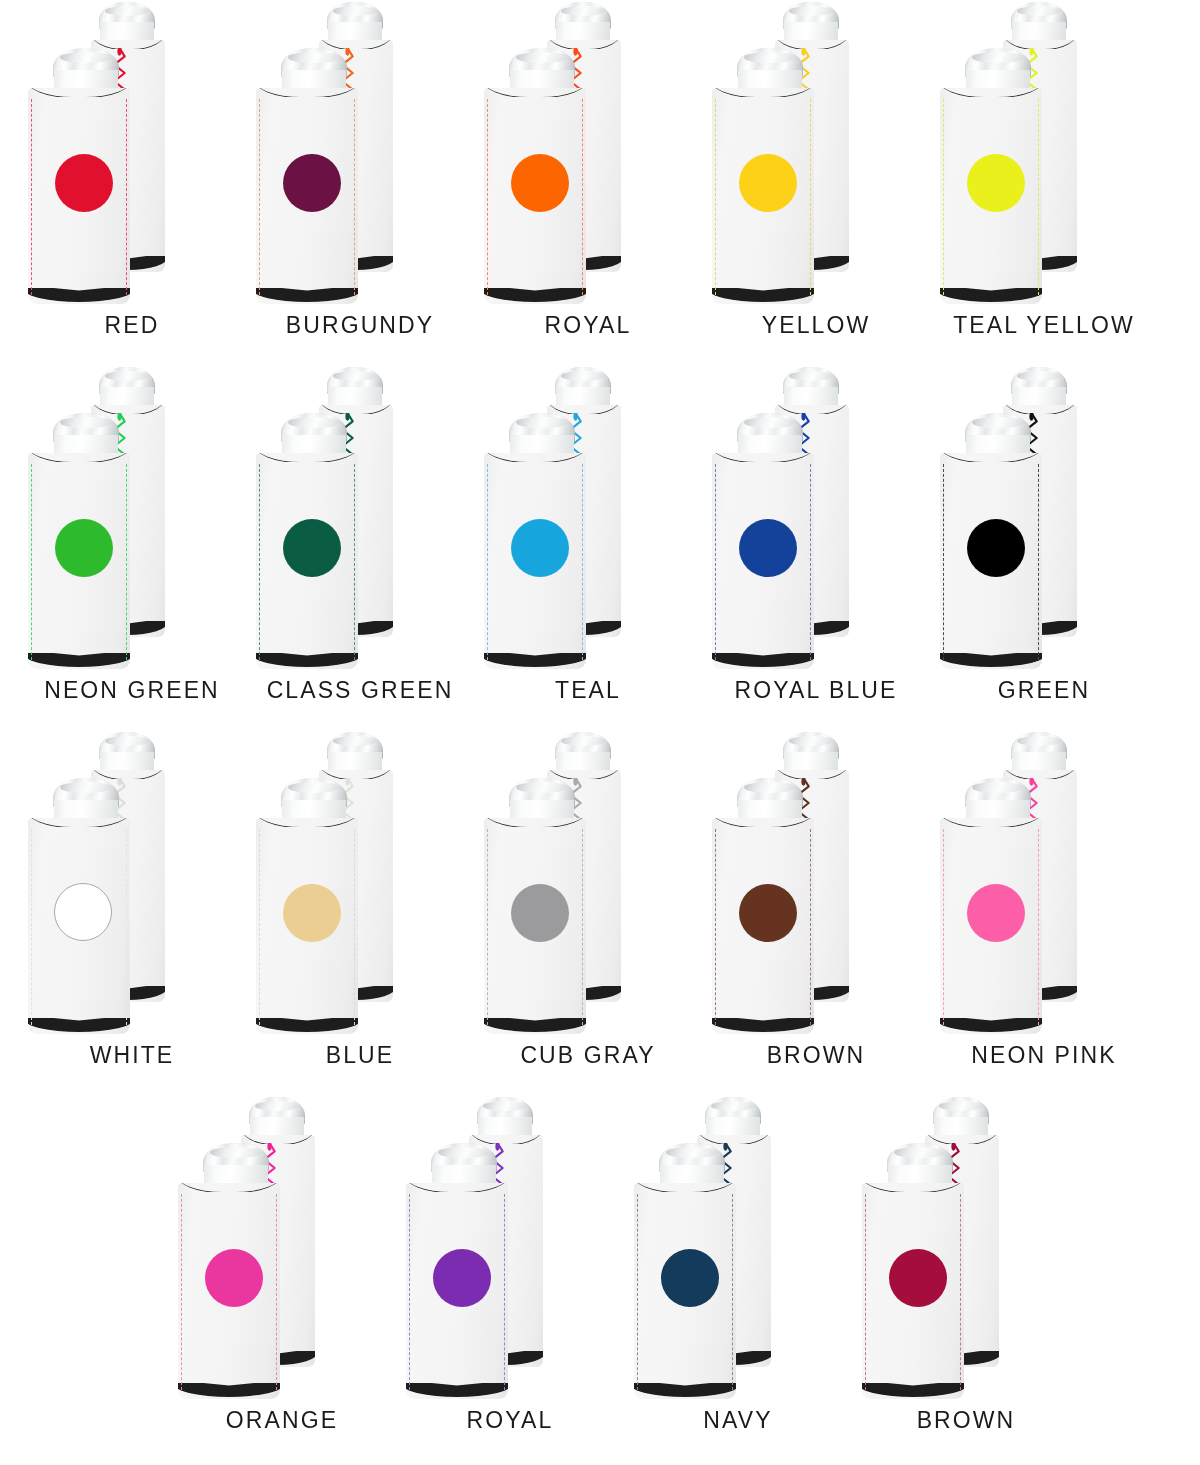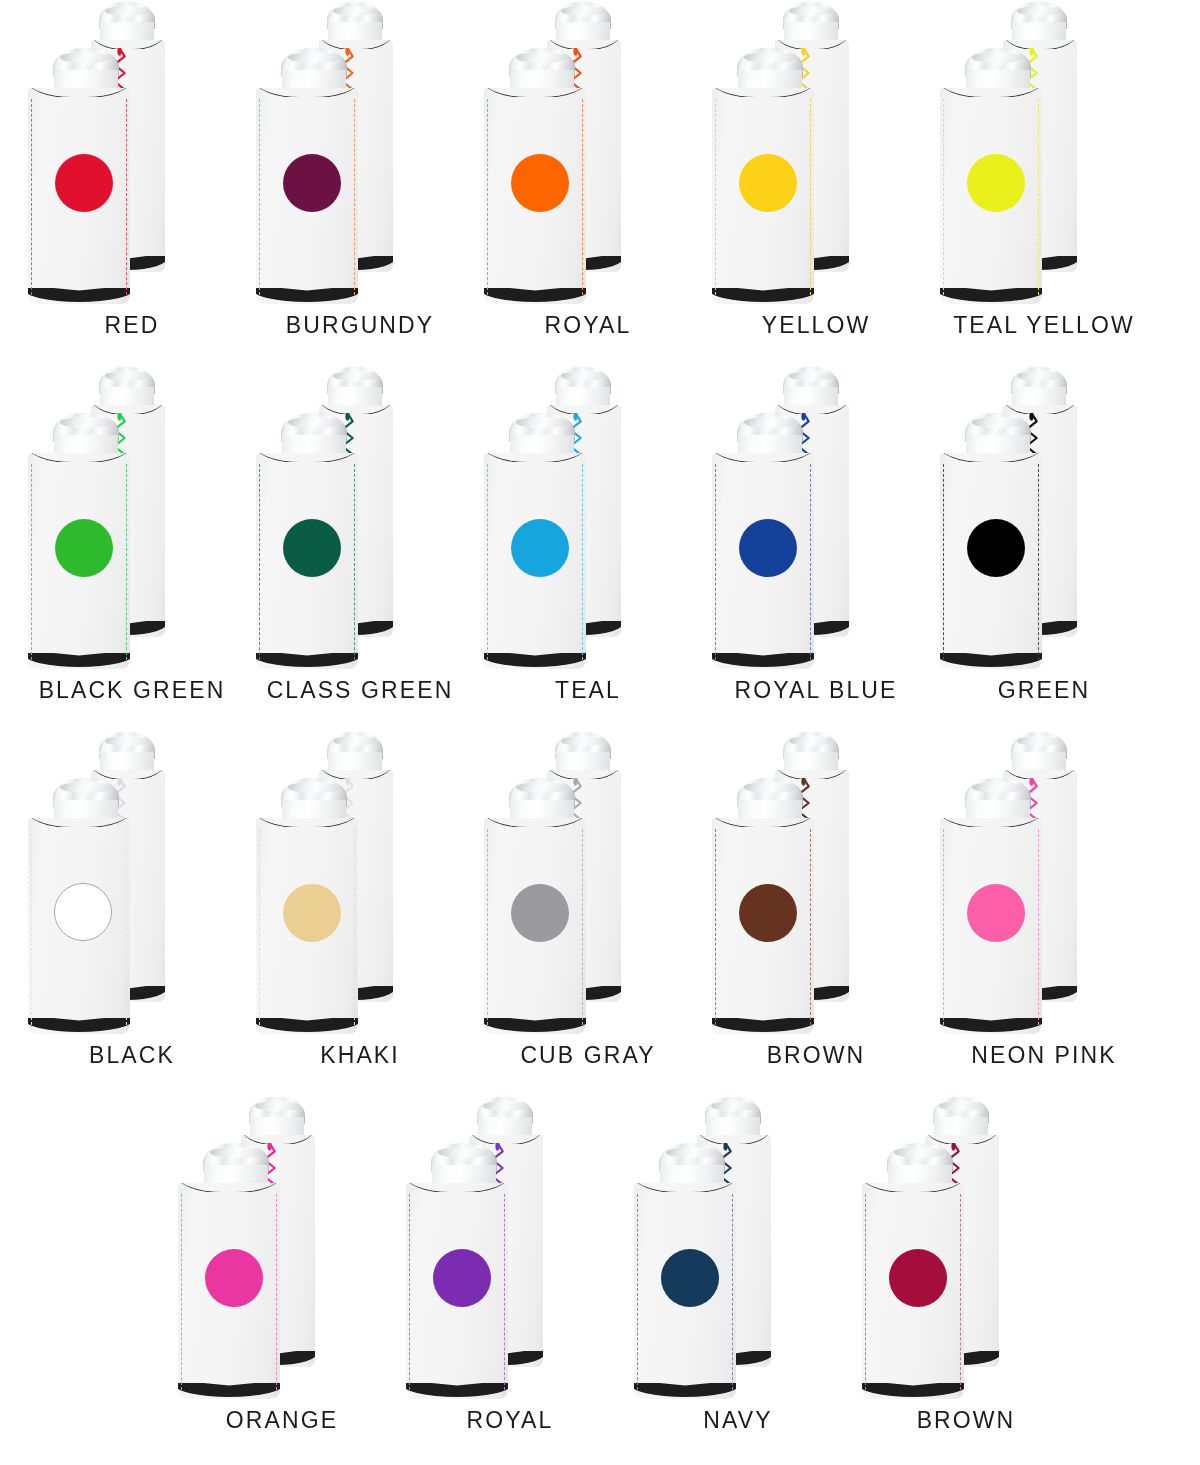--- a/index.html
+++ b/index.html
@@ -347,21 +347,21 @@
             <div class="can-body" style="width: 64px; height: 26px; top: 22px;"></div>
             <div class="sleeve" style="left: 0px; top: 40px; width: 102px; height: 216px; border-radius: 4px 4px 9px 9px;">
               <div class="collar"></div>
               <div class="seam left" style="color:#4ED37A"></div>
               <div class="seam right" style="color:#4ED37A"></div>
               <div class="foot"></div>
               <div class="color-dot" title="NEON GREEN" style="background: rgb(45, 186, 45); left: 27px; top: 66px; width: 58px; height: 58px;"></div>
             </div>
           </div>
         </div>
-        <div class="swatch-label">BLACK GREEN</div>
+        <div class="swatch-label">NEON GREEN</div>
       </div>
       <div class="swatch">
         <div class="koozie-art">
           <div class="unit" style="left: 64px; top: 2px; width: 90px; height: 270px;">
             <div class="can-top" style="width: 56px; height: 30px; top: 0px;"></div>
             <div class="can-body" style="width: 54px; height: 26px; top: 20px;"></div>
             <div class="sleeve" style="left: 9px; top: 38px; width: 74px; height: 232px; border-radius: 4px 4px 7px 7px;">
               <div class="collar"></div>
               <div class="foot"></div>
               <div class="stitch" style="left: 22px;">
@@ -504,21 +504,21 @@
             <div class="can-body" style="width: 64px; height: 26px; top: 22px;"></div>
             <div class="sleeve" style="left: 0px; top: 40px; width: 102px; height: 216px; border-radius: 4px 4px 9px 9px;">
               <div class="collar"></div>
               <div class="seam left" style="color:#E2E2E2"></div>
               <div class="seam right" style="color:#E2E2E2"></div>
               <div class="foot"></div>
               <div class="color-dot" title="WHITE" style="background: rgb(255, 255, 255); left: 26px; top: 65px; width: 58px; height: 58px; border: 1.4px solid rgb(168, 168, 168);"></div>
             </div>
           </div>
         </div>
-        <div class="swatch-label">BLACK</div>
+        <div class="swatch-label">WHITE</div>
       </div>
       <div class="swatch">
         <div class="koozie-art">
           <div class="unit" style="left: 64px; top: 2px; width: 90px; height: 270px;">
             <div class="can-top" style="width: 56px; height: 30px; top: 0px;"></div>
             <div class="can-body" style="width: 54px; height: 26px; top: 20px;"></div>
             <div class="sleeve" style="left: 9px; top: 38px; width: 74px; height: 232px; border-radius: 4px 4px 7px 7px;">
               <div class="collar"></div>
               <div class="foot"></div>
               <div class="stitch" style="left: 22px;">
@@ -535,21 +535,21 @@
             <div class="can-body" style="width: 64px; height: 26px; top: 22px;"></div>
             <div class="sleeve" style="left: 0px; top: 40px; width: 102px; height: 216px; border-radius: 4px 4px 9px 9px;">
               <div class="collar"></div>
               <div class="seam left" style="color:#DCDCD6"></div>
               <div class="seam right" style="color:#DCDCD6"></div>
               <div class="foot"></div>
               <div class="color-dot" title="KHAKI" style="background: rgb(235, 207, 146); left: 27px; top: 66px; width: 58px; height: 58px;"></div>
             </div>
           </div>
         </div>
-        <div class="swatch-label">KHAKI</div>
+        <div class="swatch-label">BLUE</div>
       </div>
       <div class="swatch">
         <div class="koozie-art">
           <div class="unit" style="left: 64px; top: 2px; width: 90px; height: 270px;">
             <div class="can-top" style="width: 56px; height: 30px; top: 0px;"></div>
             <div class="can-body" style="width: 54px; height: 26px; top: 20px;"></div>
             <div class="sleeve" style="left: 9px; top: 38px; width: 74px; height: 232px; border-radius: 4px 4px 7px 7px;">
               <div class="collar"></div>
               <div class="foot"></div>
               <div class="stitch" style="left: 22px;">

